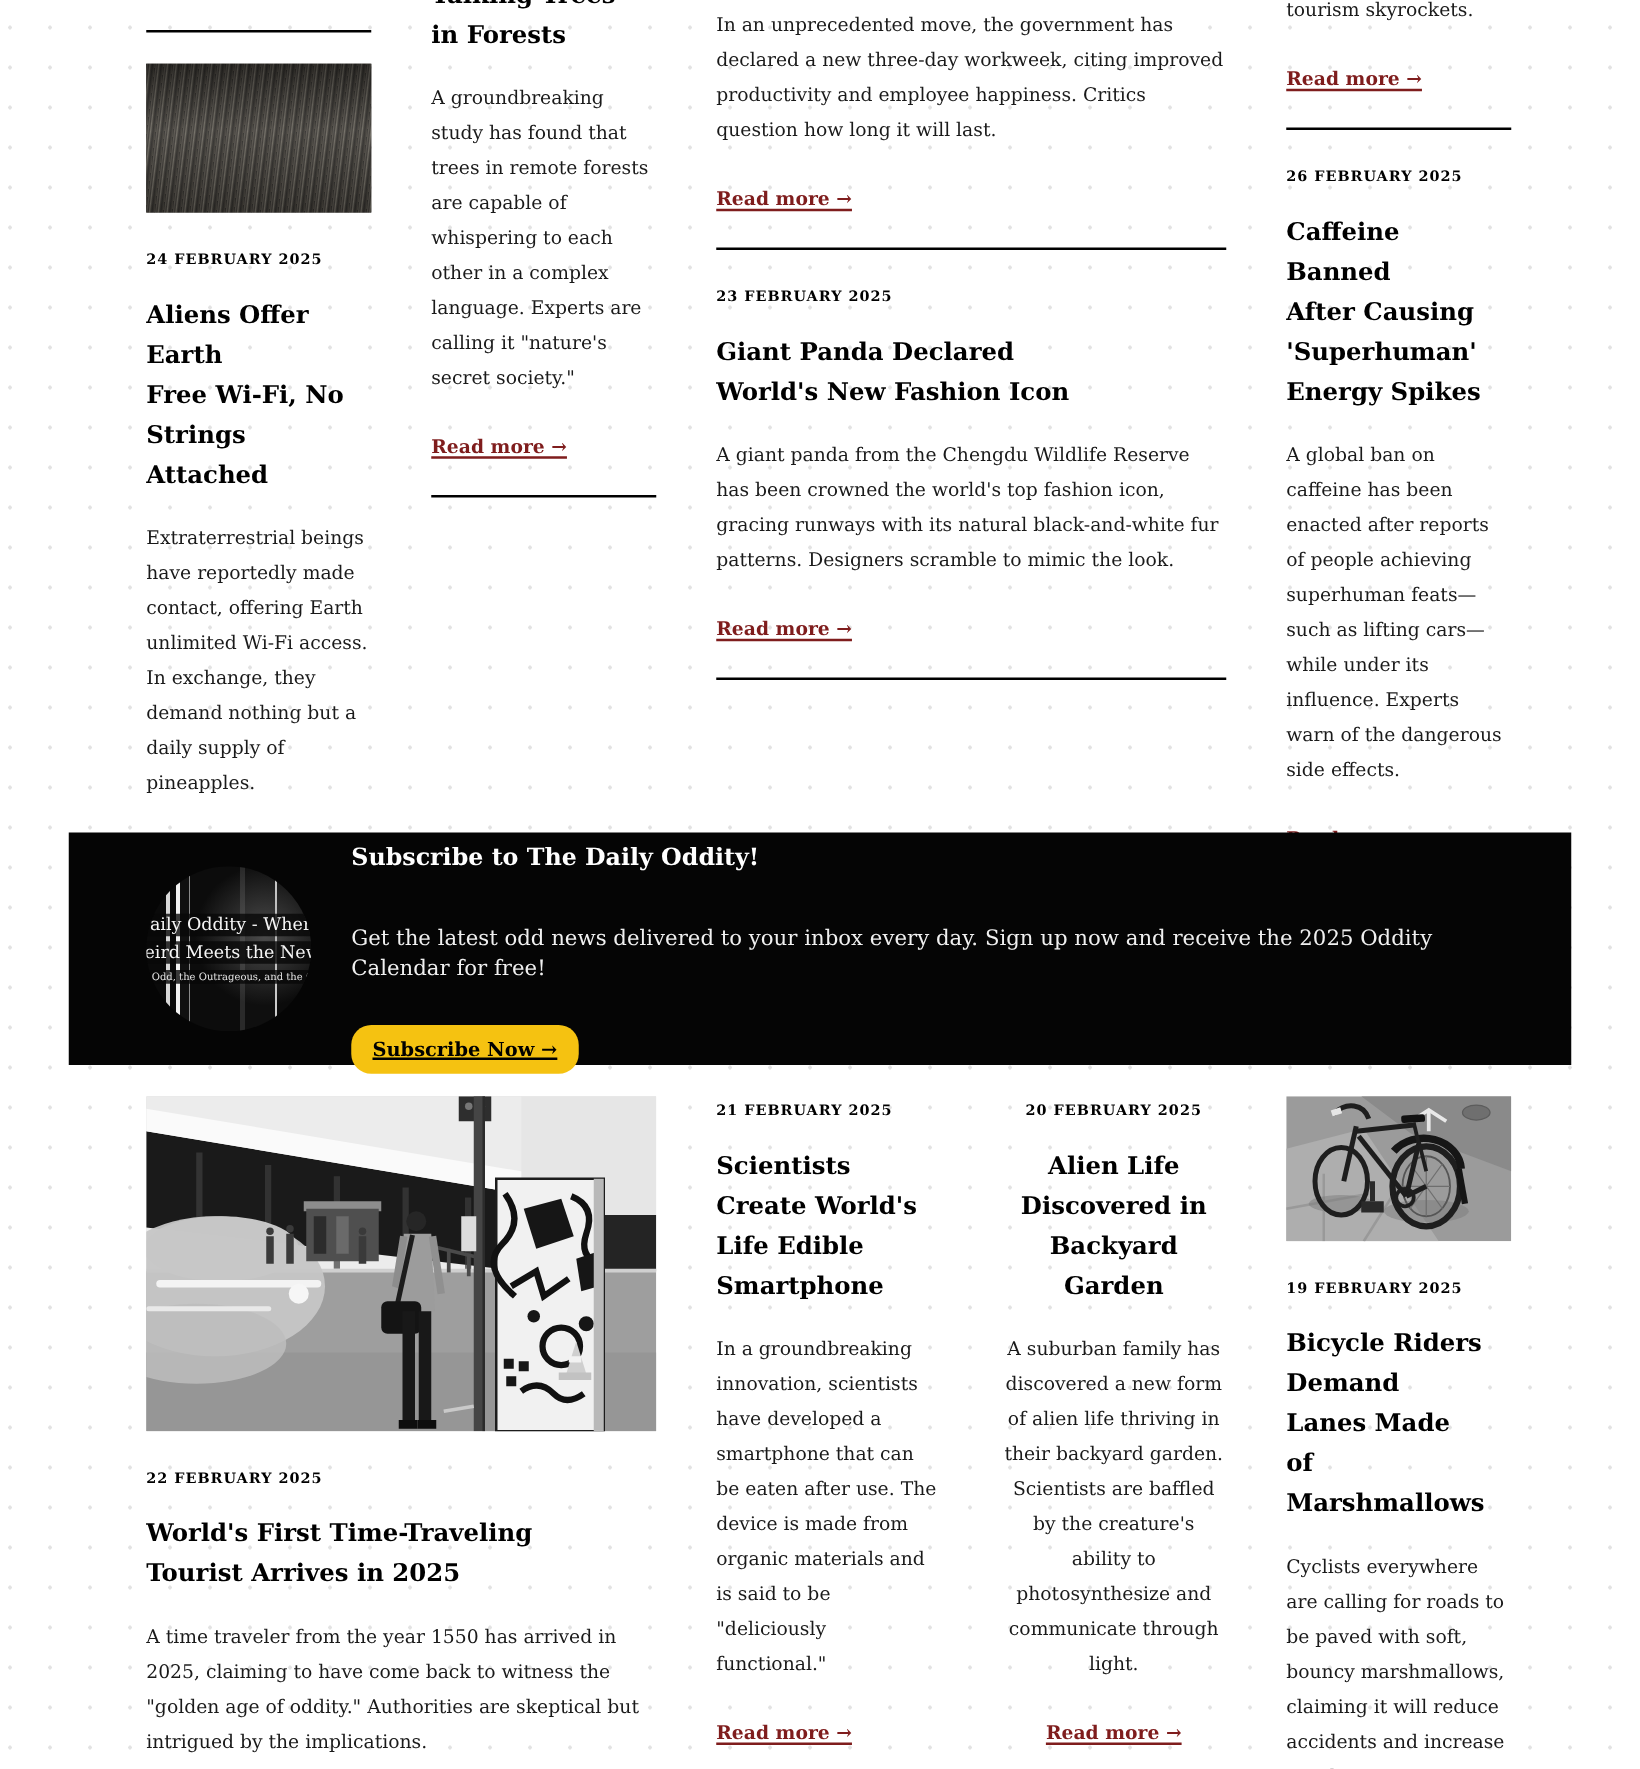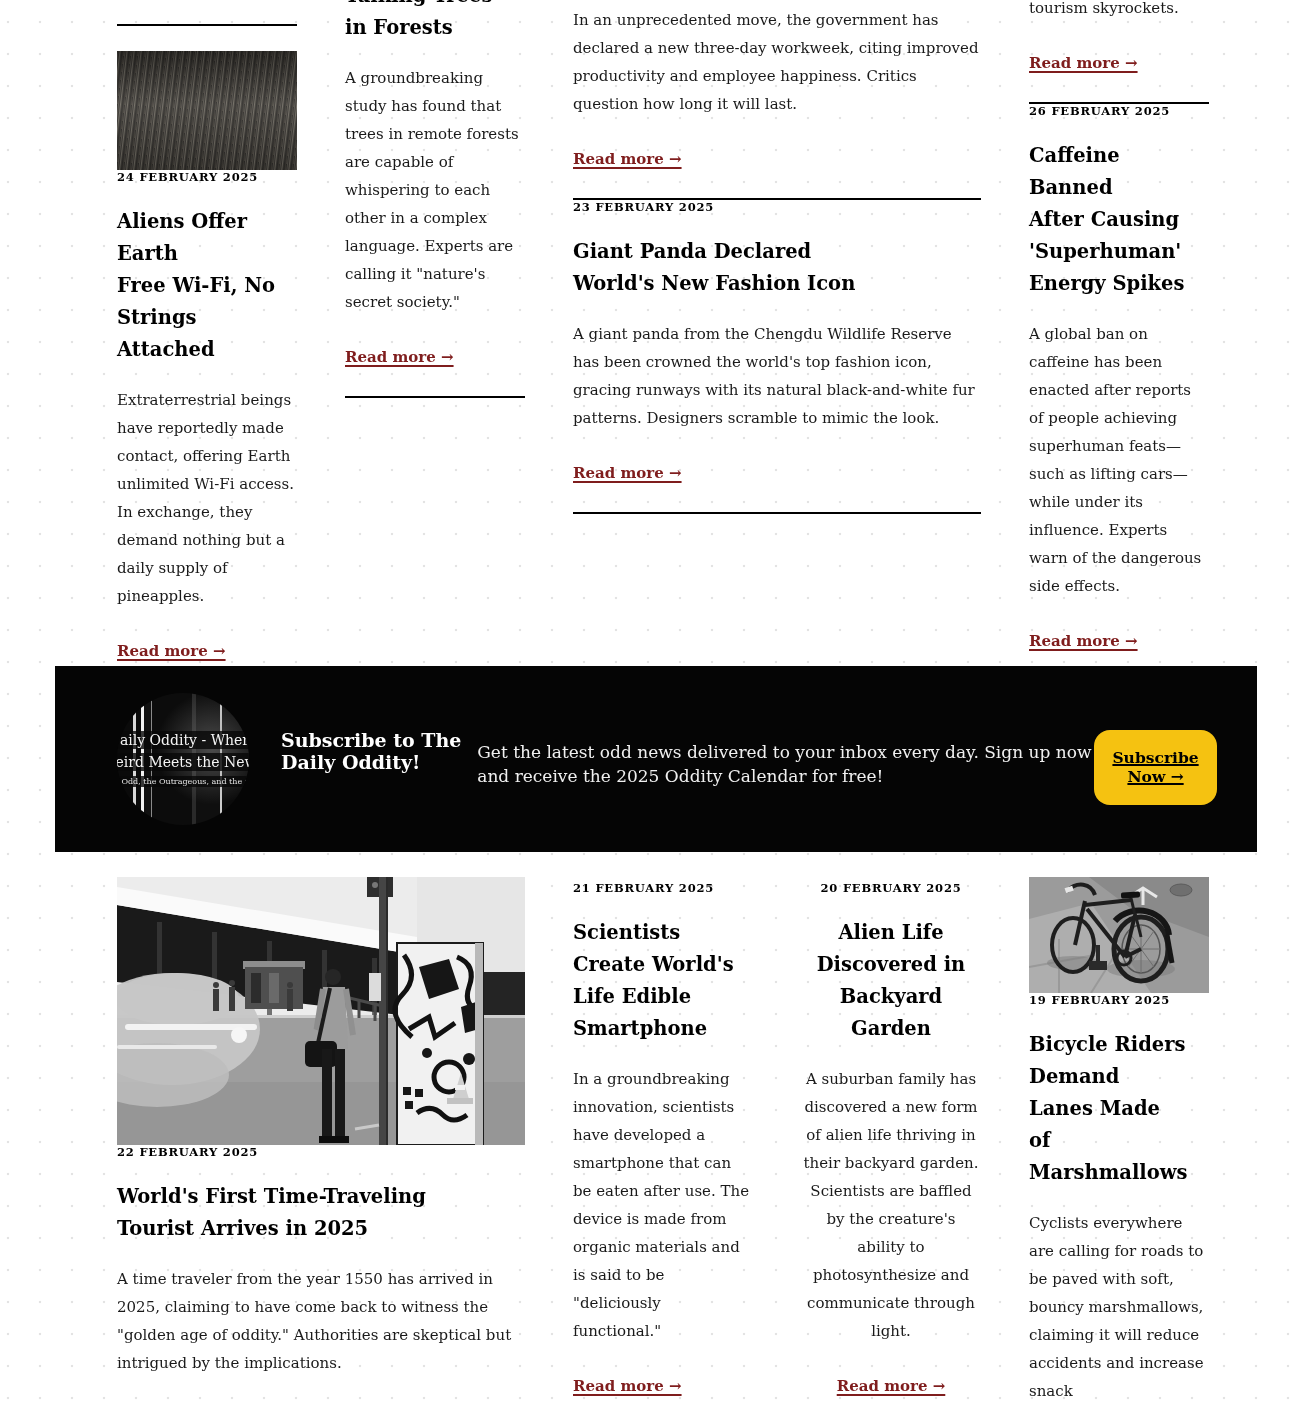--- a/index.html
+++ b/index.html
@@ -24,21 +24,21 @@
   .c4{grid-column:5;margin-top:-6px;}
   .bw{grid-column:1 / span 2;}
   .b3{grid-column:3;margin-top:4px;}
   .b4{grid-column:4;margin-top:4px;text-align:center;}
   .b5{grid-column:5;}
 
   .col > :first-child{margin-top:0 !important;}
 
   .divider{border:none;border-top:2px solid #000;margin:30px 0 0 0;}
   .img-wrap{margin-top:25px;display:block;line-height:0;}
-  .date{font-size:11.5px;font-weight:bold;letter-spacing:.8px;color:#000;}
+  .date{margin-top:30px;font-size:11.5px;font-weight:bold;letter-spacing:.8px;color:#000;}
   .title{margin-top:22px;font-size:19.5px;font-weight:bold;line-height:32px;color:#000;white-space:pre-line;}
   .excerpt{margin-top:20px;font-size:15px;line-height:28px;color:#1a1a1a;}
   .read-more{display:inline-block;margin-top:17px;font-size:15px;line-height:18px;font-weight:bold;
              color:#7f1d1d;text-decoration:underline;text-decoration-thickness:1.5px;text-underline-offset:3px;cursor:pointer;}
 
   .photo-fur{width:180px;height:119px;
     background-color:#3c3a37;
     background-image:
       linear-gradient(180deg,rgba(0,0,0,.38),rgba(255,255,255,.07) 45%,rgba(0,0,0,.22)),
       repeating-linear-gradient(97deg,#2e2c29 0px,#57534c 1px,#3a3733 2px,#6e6a61 3px,#403d38 4px,#2e2c29 5px,#4a463f 7px);
@@ -47,21 +47,21 @@
   
   .banner{position:absolute;left:55px;top:666px;width:1202px;height:186px;background:#050505;
           display:flex;align-items:center;box-sizing:border-box;padding:0 40px 0 62px;gap:32px;}
   .logo{width:132px;height:132px;border-radius:50%;flex:none;overflow:hidden;position:relative;
         display:flex;flex-direction:column;justify-content:center;align-items:center;
         background:
           radial-gradient(circle at 72% 42%,rgba(150,150,150,.45),rgba(0,0,0,0) 46%),
           linear-gradient(90deg,#0a0a0a 0 16px,#d8d8d8 16px 19px,#0a0a0a 19px 24px,#f2f2f2 24px 27px,#101010 27px 34px,#8a8a8a 34px 35px,#0c0c0c 35px 57%,#2a2a2a 57% 60%,#0f0f0f 60% 78%,#cccccc 78% 79.5%,#0b0b0b 79.5% 100%);}
   .logo-line{white-space:nowrap;color:#f5f5f5;background:rgba(8,8,8,.8);padding:1px 4px;margin:2px 0;font-size:14px;}
   .logo-line.small{font-size:8px;color:#e4e4e4;margin-top:3px;}
-  .banner-right{display:flex;flex-direction:row;min-width:0;}
+  .banner-right{display:flex;flex-direction:column;min-width:0;}
   .banner-title{font-size:19px;font-weight:bold;color:#ffffff;}
   .banner-text{margin-top:26px;font-size:17px;color:#f0f0f0;line-height:24px;}
   .subscribe-btn{margin-top:16px;width:fit-content;background:#F5C211;color:#000;border:none;border-radius:16px;
                  font-family:inherit;font-size:15.5px;font-weight:bold;text-decoration:underline;
                  text-decoration-thickness:1.5px;padding:10px 17px;cursor:pointer;}
 
   svg{display:block;}
 </style>
 </head>
 <body>

